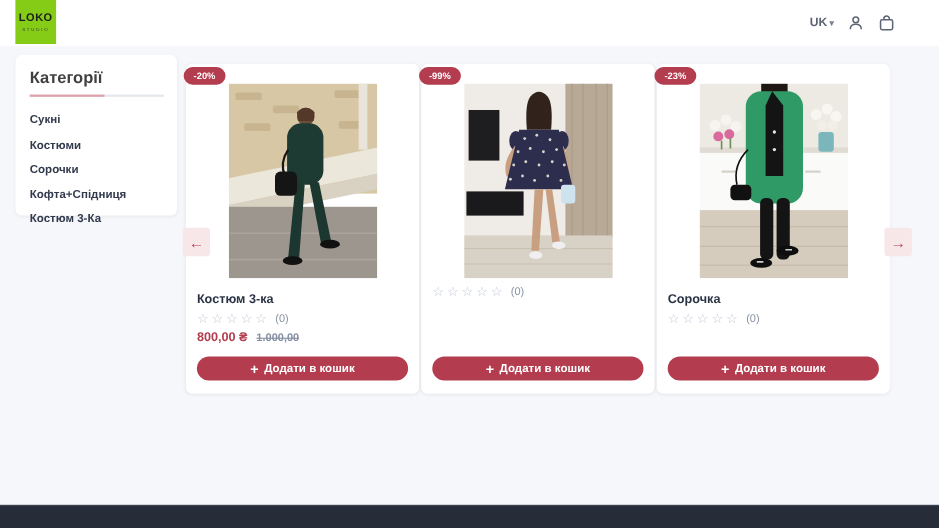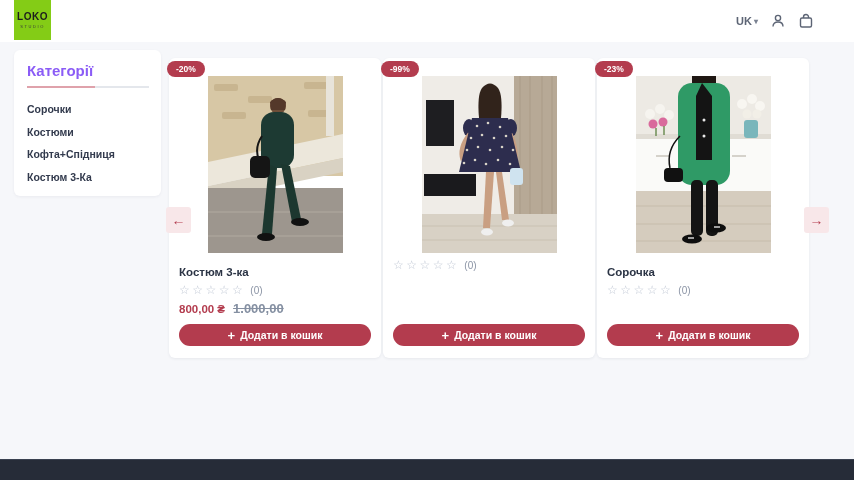--- a/index.html
+++ b/index.html
@@ -23,41 +23,41 @@
                 font-size:10.5px; cursor:pointer; font-family:inherit; }
 
   .header-right { position:absolute; right:40px; top:0; height:42px; display:flex; align-items:center; gap:12px; }
   .lang { display:flex; align-items:center; gap:2px; font-size:11px; font-weight:bold; color:#5d6575; cursor:pointer; }
   .lang .chev { font-size:8px; color:#7a8292; }
   .hicon { width:16px; height:16px; color:#5d6575; cursor:pointer; display:block; }
 
   
   .sidebar { position:absolute; left:14px; top:50px; width:147px; height:146px; background:#fff;
              border-radius:6px; box-shadow:0 1px 3px rgba(30,40,60,.06); padding:12px 12px 0 13px; }
-  .sidebar-title { font-size:15px; font-weight:bold; color:#8b5cf6; }
+  .sidebar-title { font-size:15px; font-weight:bold; color:#404040; }
   .sidebar-rule { height:2px; background:#e4e7ec; margin:7px 0 10px 0; position:relative; }
   .sidebar-rule span { position:absolute; left:0; top:0; height:2px; width:56%; background:#dfa2ab; }
   .side-item { font-size:10.5px; font-weight:bold; color:#323a4d; padding:5px 0 5.5px 0; cursor:pointer; }
 
   
   .main-title { position:absolute; left:169px; top:44px; font-size:21px; font-weight:bold; color:#28324a; }
 
   .cards { position:absolute; left:169px; top:58px; display:flex; gap:2px; }
   .card { position:relative; width:212px; height:300px; background:#fff; border-radius:6px;
           box-shadow:0 1px 3px rgba(30,40,60,.07); }
   .badge { position:absolute; left:-2px; top:3px; background:#b33c4e; color:#fff; font-size:8.5px;
            font-weight:bold; padding:3px 9px; border-radius:9px; z-index:2; }
   .p-img { display:block; width:135px; height:177px; margin:18px auto 0 auto; cursor:pointer; }
   .p-title { margin:13px 10px 0 10px; font-size:11.5px; font-weight:bold; color:#2b3445; cursor:pointer; }
   .p-stars { margin:5px 10px 0 10px; display:flex; align-items:center; }
   .stars { color:#c3cad6; font-size:12px; letter-spacing:2.5px; }
   .rating-count { color:#8b94a5; font-size:10px; margin-left:5px; }
   .p-price { margin:4px 10px 0 10px; display:flex; align-items:baseline; gap:8px; }
   .price-new { color:#b33c4e; font-size:11.5px; font-weight:bold; }
-  .price-old { color:#8590a2; font-size:13px; font-weight:bold; text-decoration:line-through; }
+  .price-old { color:#8590a2; font-size:10px; font-weight:bold; text-decoration:line-through; }
   .p-btn { position:absolute; left:10px; right:10px; bottom:12px; height:22px; border:none; border-radius:11px;
            background:#b33c4e; color:#fff; font-size:10.5px; font-weight:bold; cursor:pointer;
            display:flex; align-items:center; justify-content:center; gap:5px; font-family:inherit; }
   .p-btn .plus { font-size:13px; font-weight:bold; line-height:1; }
 
   .nav-arrow { position:absolute; width:25px; height:26px; border:none; border-radius:3px; background:#f8e7e9;
                color:#b33c4e; font-size:14px; cursor:pointer; z-index:3; display:flex; align-items:center;
                justify-content:center; font-family:inherit; }
   .nav-arrow.left { left:166px; top:207px; }
   .nav-arrow.right { left:804px; top:207px; }
@@ -91,22 +91,23 @@
           <path d="M5.5 5 v-1 a2.5 2.5 0 0 1 5 0 v1"></path>
       </svg>
     </div>
   </header>
 
   <aside class="sidebar">
     <div class="sidebar-title">Категорії</div>
     <div class="sidebar-rule">
         <span></span>
       </div>
+    <div class="side-item">Сукні</div>
+    <div class="side-item">Костюми</div>
     <div class="side-item">Сорочки</div>
-    <div class="side-item">Костюми</div>
     <div class="side-item">Кофта+Спідниця</div>
     <div class="side-item">Костюм 3-Ка</div>
   </aside>
 
 
   <div class="cards">
 
     <div class="card">
       <span class="badge">-20%</span>
       <svg class="p-img" viewBox="0 0 135 177">

